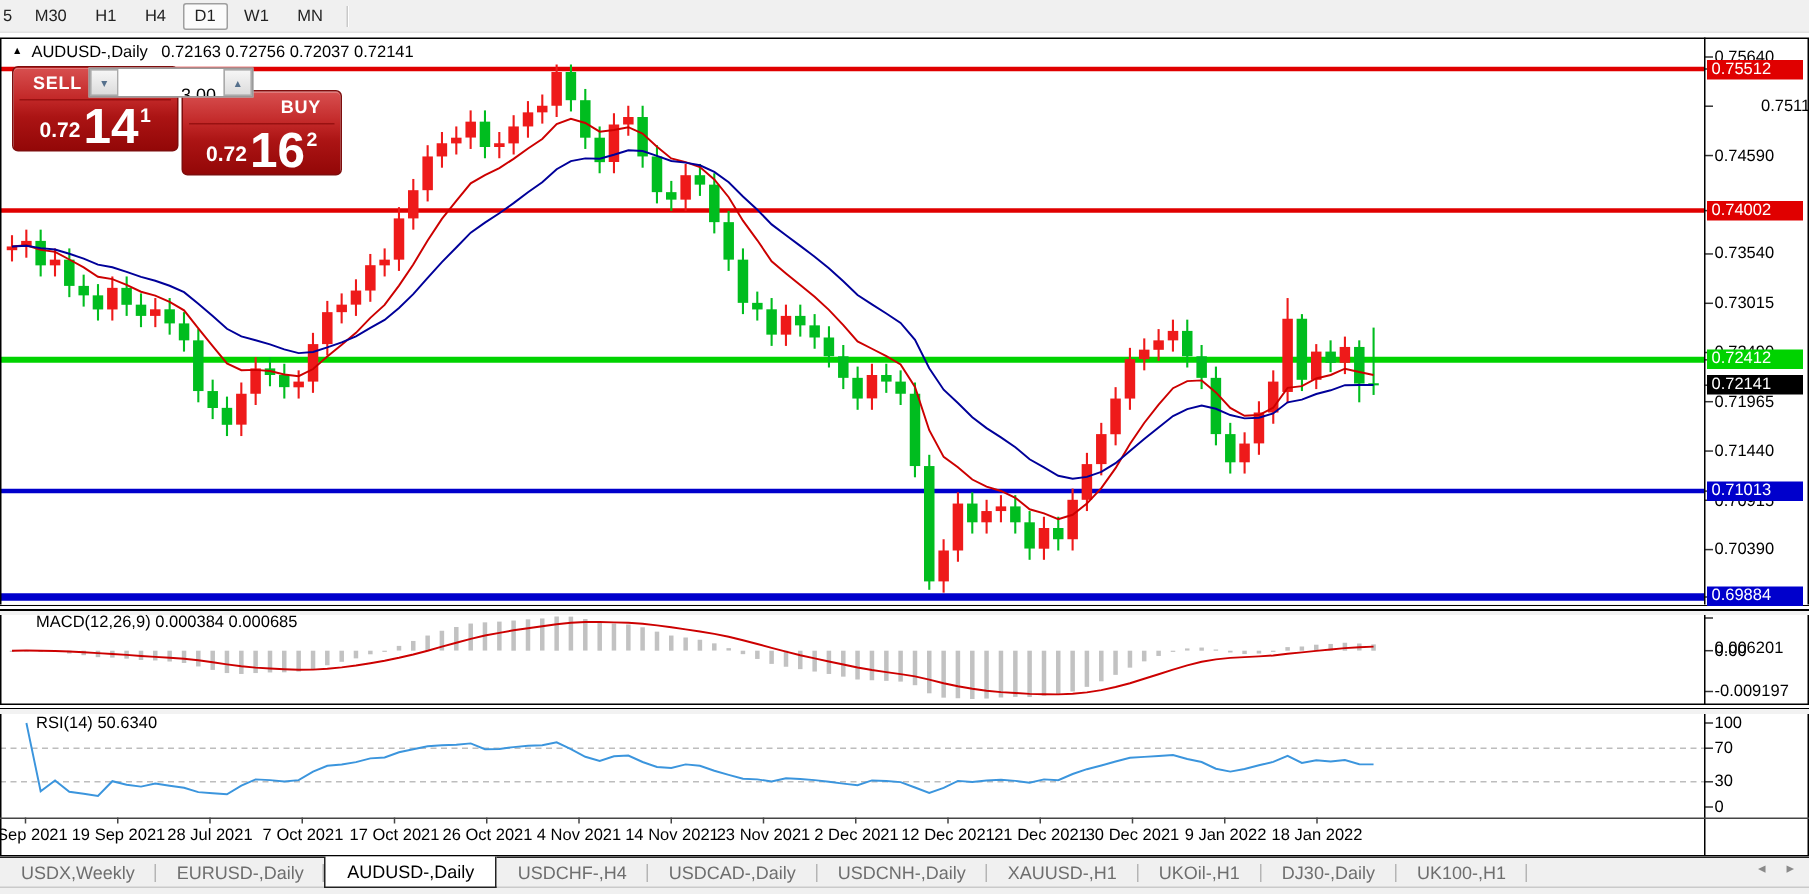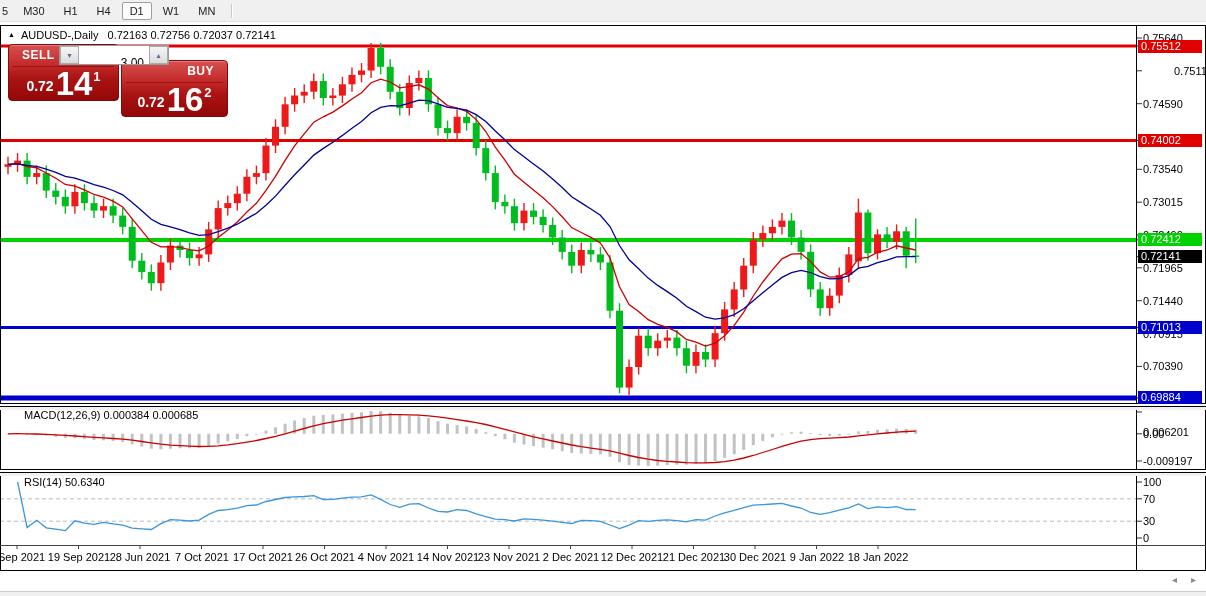--- a/index.html
+++ b/index.html
@@ -480,31 +480,43 @@
       <div class="iaxlbl" style="top: 428px;">0.00</div>
       <div class="iaxlbl" style="top: 455px;">-0.009197</div>
       <div class="iaxlbl" style="top: 476px;">100</div>
       <div class="iaxlbl" style="top: 493px;">70</div>
       <div class="iaxlbl" style="top: 515px;">30</div>
       <div class="iaxlbl" style="top: 532px;">0</div>
     </div>
   <div id="time-axis">
       <div class="dlabel" style="left: -20px;">9 Sep 2021</div>
       <div class="dlabel" style="left: 42px;">19 Sep 2021</div>
-      <div class="dlabel" style="left: 103px;">28 Jun 2021</div>
+      <div class="dlabel" style="left: 103px;">28 Jul 2021</div>
       <div class="dlabel" style="left: 165px;">7 Oct 2021</div>
       <div class="dlabel" style="left: 226px;">17 Oct 2021</div>
       <div class="dlabel" style="left: 288px;">26 Oct 2021</div>
       <div class="dlabel" style="left: 349px;">4 Nov 2021</div>
       <div class="dlabel" style="left: 411px;">14 Nov 2021</div>
       <div class="dlabel" style="left: 472px;">23 Nov 2021</div>
       <div class="dlabel" style="left: 534px;">2 Dec 2021</div>
       <div class="dlabel" style="left: 595px;">12 Dec 2021</div>
       <div class="dlabel" style="left: 657px;">21 Dec 2021</div>
       <div class="dlabel" style="left: 718px;">30 Dec 2021</div>
       <div class="dlabel" style="left: 780px;">9 Jan 2022</div>
       <div class="dlabel" style="left: 841px;">18 Jan 2022</div>
     </div>
 
+  <div class="tabbar">
+      <div class="tab">USDX,Weekly</div>
+      <div class="tab">EURUSD-,Daily</div>
+      <div class="tab active">AUDUSD-,Daily</div>
+      <div class="tab">USDCHF-,H4</div>
+      <div class="tab">USDCAD-,Daily</div>
+      <div class="tab">USDCNH-,Daily</div>
+      <div class="tab">XAUUSD-,H1</div>
+      <div class="tab">UKOil-,H1</div>
+      <div class="tab">DJ30-,Daily</div>
+      <div class="tab">UK100-,H1</div>
+    </div>
   <div class="tab-nav" style="left:1172px">◂</div>
   <div class="tab-nav" style="left:1191px">▸</div>
   <div class="bottom-strip"></div>
 </div>
 
 </body></html>

